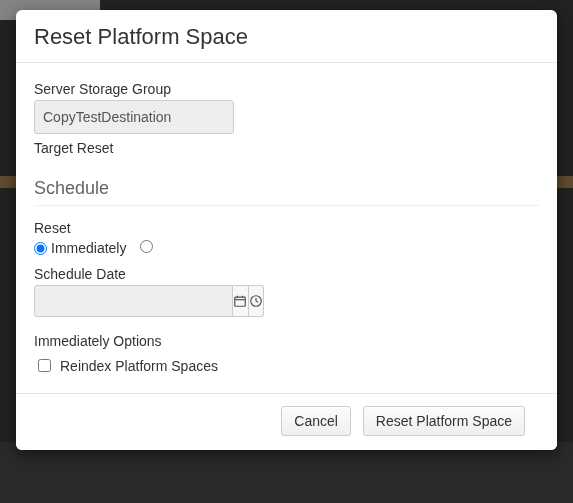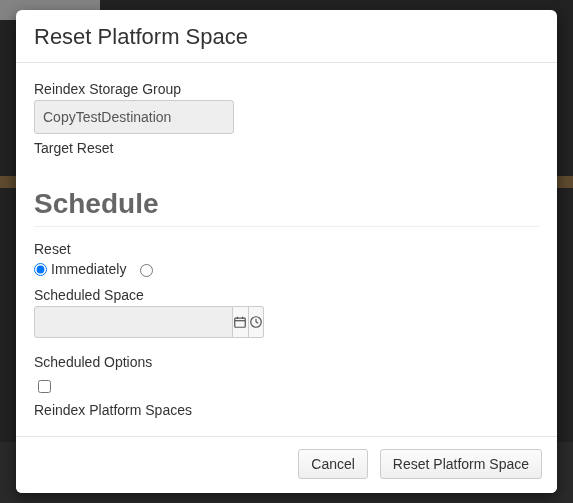--- a/index.html
+++ b/index.html
@@ -49,46 +49,46 @@
   }
   .text-input {
     width: 200px; height: 30px; line-height: 28px;
     padding: 16px 8px;
     border: 1px solid #ccc; border-radius: 3px;
     background: #eee; color: #555;
     font-size: 14px;
   }
   .text-input[readonly] { background: #eee; }
   .section-title {
-    font-size: 28px; color: #666; font-weight: 700;
-    margin-top: 32px; margin-bottom: 2px;
+    font-size: 18px; color: #666; font-weight: 400;
+    margin-top: 22px; margin-bottom: 2px;
   }
   .hr {
     border: 0; border-top: 1px solid #eee; margin: 6px 0 14px;
   }
-  .radio-row { display: flex; align-items: flex-end; gap: 14px; margin: 4px 0 10px; }
+  .radio-row { display: flex; align-items: flex-start; gap: 14px; margin: 4px 0 10px; }
   .radio-item { display: inline-flex; align-items: center; gap: 4px; font-size: 14px; color: #333; }
   .radio-item input { margin: 0; }
   .date-wrap {
     display: flex; align-items: stretch; width: 230px; margin-top: 2px;
   }
   .date-input {
     flex: 1 1 auto; height: 32px; border: 1px solid #ccc; border-radius: 3px 0 0 3px;
     background: #eee; padding: 0 8px; font-size: 14px;
   }
   .date-btn {
     width: 32px; height: 32px;
     border: 1px solid #ccc; border-left: 0;
     background: #f7f7f7; display: flex; align-items: center; justify-content: center;
     cursor: pointer;
   }
   .date-btn:last-child { border-radius: 0 3px 3px 0; }
-  .chk-row { display: inline-flex; align-items: flex-start; gap: 6px; margin-top: 4px; font-size: 14px; color: #333; flex-direction: column; }
+  .chk-row { display: inline-flex; align-items: center; gap: 6px; margin-top: 4px; font-size: 14px; color: #333; }
   .dialog-footer {
-    padding: 12px 15px 14px; text-align: right; border-top: 1px solid #e5e5e5;
+    padding: 12px 32px 14px; text-align: right; border-top: 1px solid #e5e5e5;
     background: #fff; border-radius: 0 0 6px 6px;
   }
   .btn {
     display: inline-block; padding: 6px 12px; font-size: 14px;
     border: 1px solid #ccc; border-radius: 3px;
     background: linear-gradient(#fcfcfc, #efefef);
     color: #333; cursor: pointer; margin-left: 8px;
   }
   svg { display: block; }
 </style>
@@ -100,40 +100,40 @@
   <div class="bg-hint-stripe"></div>
 
   <div class="dialog">
 
     <div class="dialog-header">
       <div class="dialog-title">Reset Platform Space</div>
     </div>
 
     <div class="dialog-body">
 
-      <div class="form-label">Reindex Storage Group</div>
+      <div class="form-label">Server Storage Group</div>
       <input class="text-input" readonly="" value="CopyTestDestination" style="">
 
       <div class="form-label">Target Reset</div>
 
       <div class="section-title">Schedule</div>
       <hr class="hr">
 
       <div class="form-label">Reset</div>
       <div class="radio-row">
         <label class="radio-item">
           <input type="radio" name="schedtype" checked="" style="">
           <span>Immediately</span>
         </label>
         <label class="radio-item">
           <input type="radio" name="schedtype" style="">
         </label>
       </div>
 
-      <div class="form-label">Scheduled Space</div>
+      <div class="form-label">Schedule Date</div>
       <div class="date-wrap">
         <input class="date-input" value="" style="">
         <div class="date-btn">
           <span>
             <svg width="14" height="14" viewBox="0 0 16 16" fill="none" stroke="#555" stroke-width="1.4">
               <rect x="2" y="3.5" width="12" height="10.5" rx="1"></rect>
               <line x1="2" y1="6.5" x2="14" y2="6.5"></line>
               <line x1="5" y1="2" x2="5" y2="4.5"></line>
               <line x1="11" y1="2" x2="11" y2="4.5"></line>
             </svg>
@@ -143,21 +143,21 @@
           <span>
             <svg width="14" height="14" viewBox="0 0 16 16" fill="none" stroke="#555" stroke-width="1.4">
               <circle cx="8" cy="8" r="6"></circle>
               <line x1="8" y1="8" x2="8" y2="4.5"></line>
               <line x1="8" y1="8" x2="10.5" y2="9.5"></line>
             </svg>
           </span>
         </div>
       </div>
 
-      <div class="form-label" style="margin-top:16px;">Scheduled Options</div>
+      <div class="form-label" style="margin-top:16px;">Immediately Options</div>
       <label class="chk-row">
         <input type="checkbox" style="">
         <span>Reindex Platform Spaces</span>
       </label>
 
     </div>
 
     <div class="dialog-footer">
       <button class="btn">Cancel</button>
       <button class="btn">Reset Platform Space</button>

